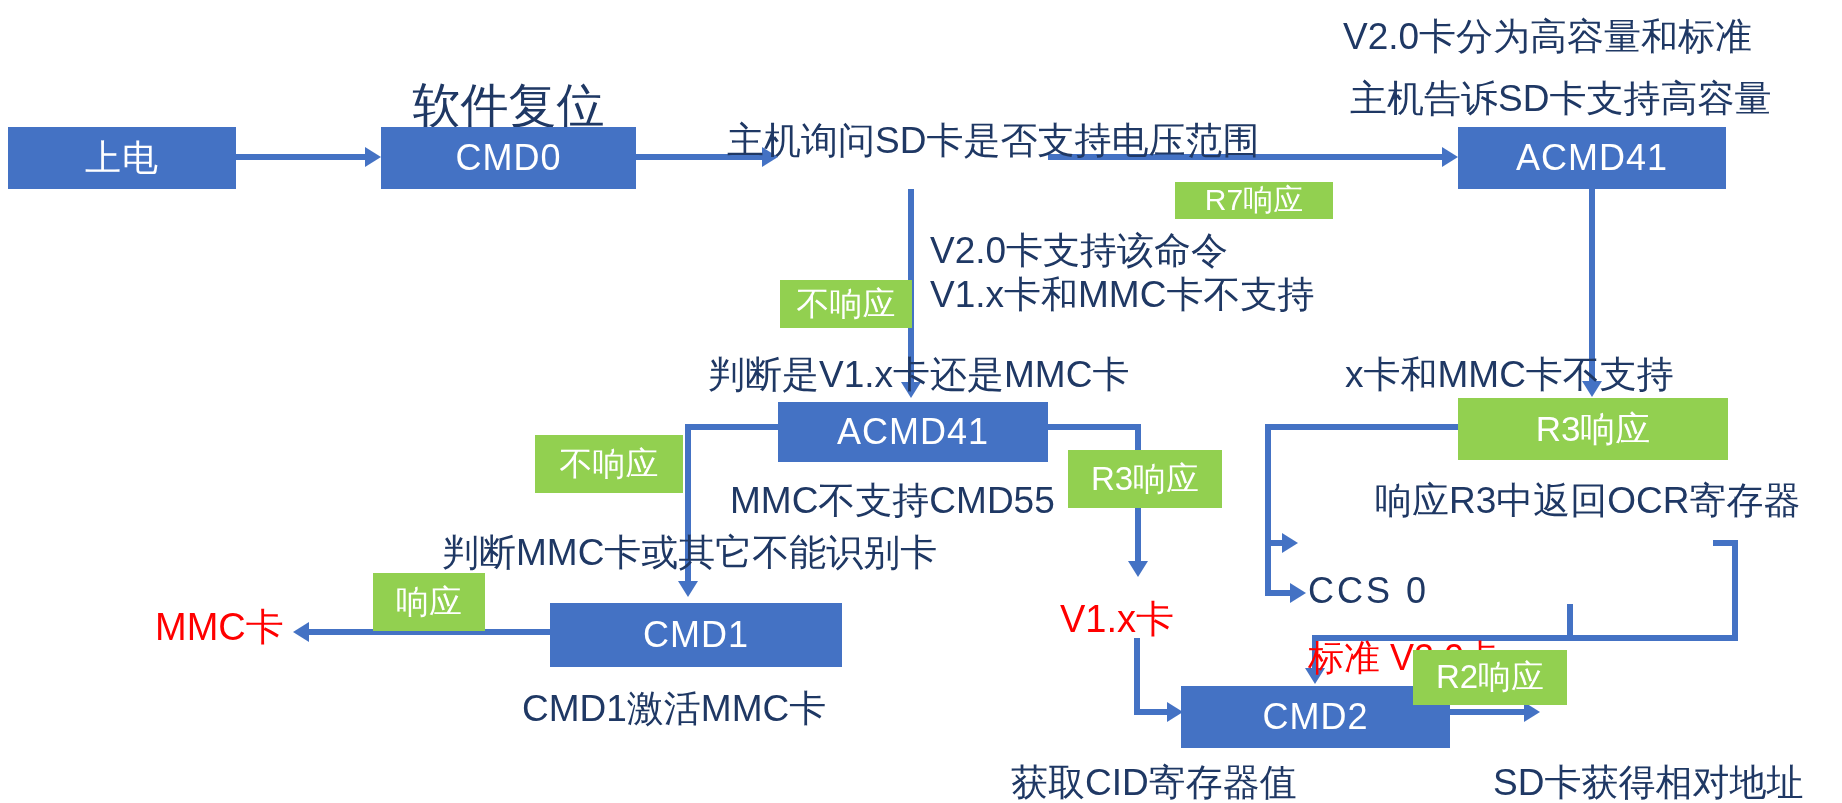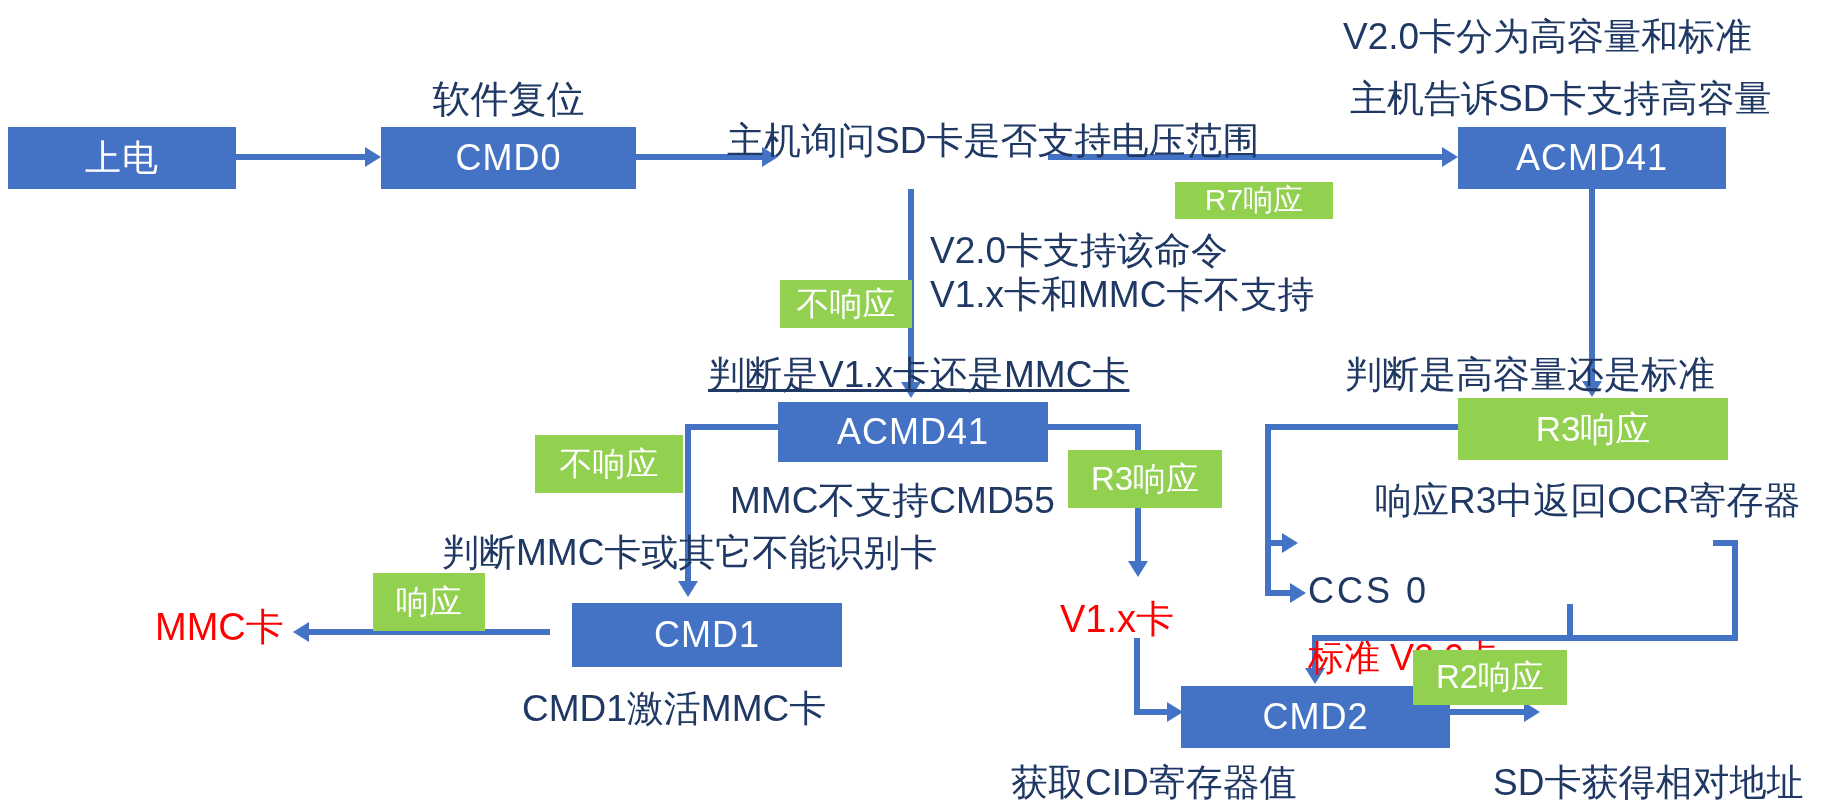--- a/index.html
+++ b/index.html
@@ -93,21 +93,21 @@
     </div>
   <div class="node" style="left:381px;top:127px;width:255px;height:62px;">
       <span>CMD0</span>
     </div>
   <div class="node" style="left:1458px;top:127px;width:268px;height:62px;">
       <span>ACMD41</span>
     </div>
   <div class="node" style="left:778px;top:402px;width:270px;height:60px;">
       <span>ACMD41</span>
     </div>
-  <div class="node" style="left:572px;top:603px;width:270px;height:64px;">
+  <div class="node" style="left:550px;top:603px;width:292px;height:64px;">
       <span>CMD1</span>
     </div>
   <div class="node" style="left:1181px;top:686px;width:269px;height:62px;">
       <span>CMD2</span>
     </div>
 
   <div class="badge" style="left:1175px;top:182px;width:158px;height:37px;font-size:30px;">
       <span>R7响应</span>
     </div>
   <div class="badge" style="left:780px;top:280px;width:132px;height:48px;">
@@ -122,31 +122,31 @@
   <div class="badge" style="left:373px;top:573px;width:112px;height:58px;">
       <span>响应</span>
     </div>
   <div class="badge" style="left:1458px;top:398px;width:270px;height:62px;font-size:35px;">
       <span>R3响应</span>
     </div>
   <div class="badge" style="left:1413px;top:650px;width:154px;height:55px;">
       <span>R2响应</span>
     </div>
 
-  <div class="ann center" style="left:381px;top:74px;width:255px;font-size:38px;">软件复位</div>
+  <div class="ann center" style="left:381px;top:74px;width:255px;font-size:48px;">软件复位</div>
   <div class="ann" style="left:727px;top:80px;margin-top:36px;">主机询问SD卡是否支持电压范围</div>
   <div class="ann" style="left:1343px;top:12px;">V2.0卡分为高容量和标准</div>
   <div class="ann" style="left:1350px;top:74px;">主机告诉SD卡支持高容量</div>
   <div class="ann" style="left:930px;top:226px;">V2.0卡支持该命令</div>
   <div class="ann" style="left:930px;top:270px;">V1.x卡和MMC卡不支持</div>
-  <div class="ann" style="left:708px;top:350px;text-decoration:underline;">判断是V1.x卡还是MMC卡</div>
+  <div class="ann" style="left:708px;top:350px;">判断是V1.x卡还是MMC卡</div>
   <div class="ann" style="left:730px;top:476px;">MMC不支持CMD55</div>
   <div class="ann" style="left:418px;top:528px;margin-left:24px;">判断MMC卡或其它不能识别卡</div>
   <div class="ann" style="left:522px;top:684px;">CMD1激活MMC卡</div>
-  <div class="ann" style="left:1345px;top:350px;">判断是高容量还是标准</div>
+  <div class="ann" style="left:1345px;top:350px;">x卡和MMC卡不支持</div>
   <div class="ann" style="left:1327px;top:476px;margin-left:48px;">响应R3中返回OCR寄存器</div>
   <div class="ann" style="left:1011px;top:758px;">获取CID寄存器值</div>
   <div class="ann" style="left:1493px;top:758px;">SD卡获得相对地址</div>
 
   <div class="red" style="left:155px;top:602px;font-size:38px;">MMC卡</div>
   <div class="red" style="left:1060px;top:594px;font-size:38px;">V1.x卡</div>
 
   <div class="ccs-row" style="left:1308px;top:570px;flex-direction:column;">
     <span class="code">CCS 0</span>
     <span class="desc">标准 V2.0卡</span>

